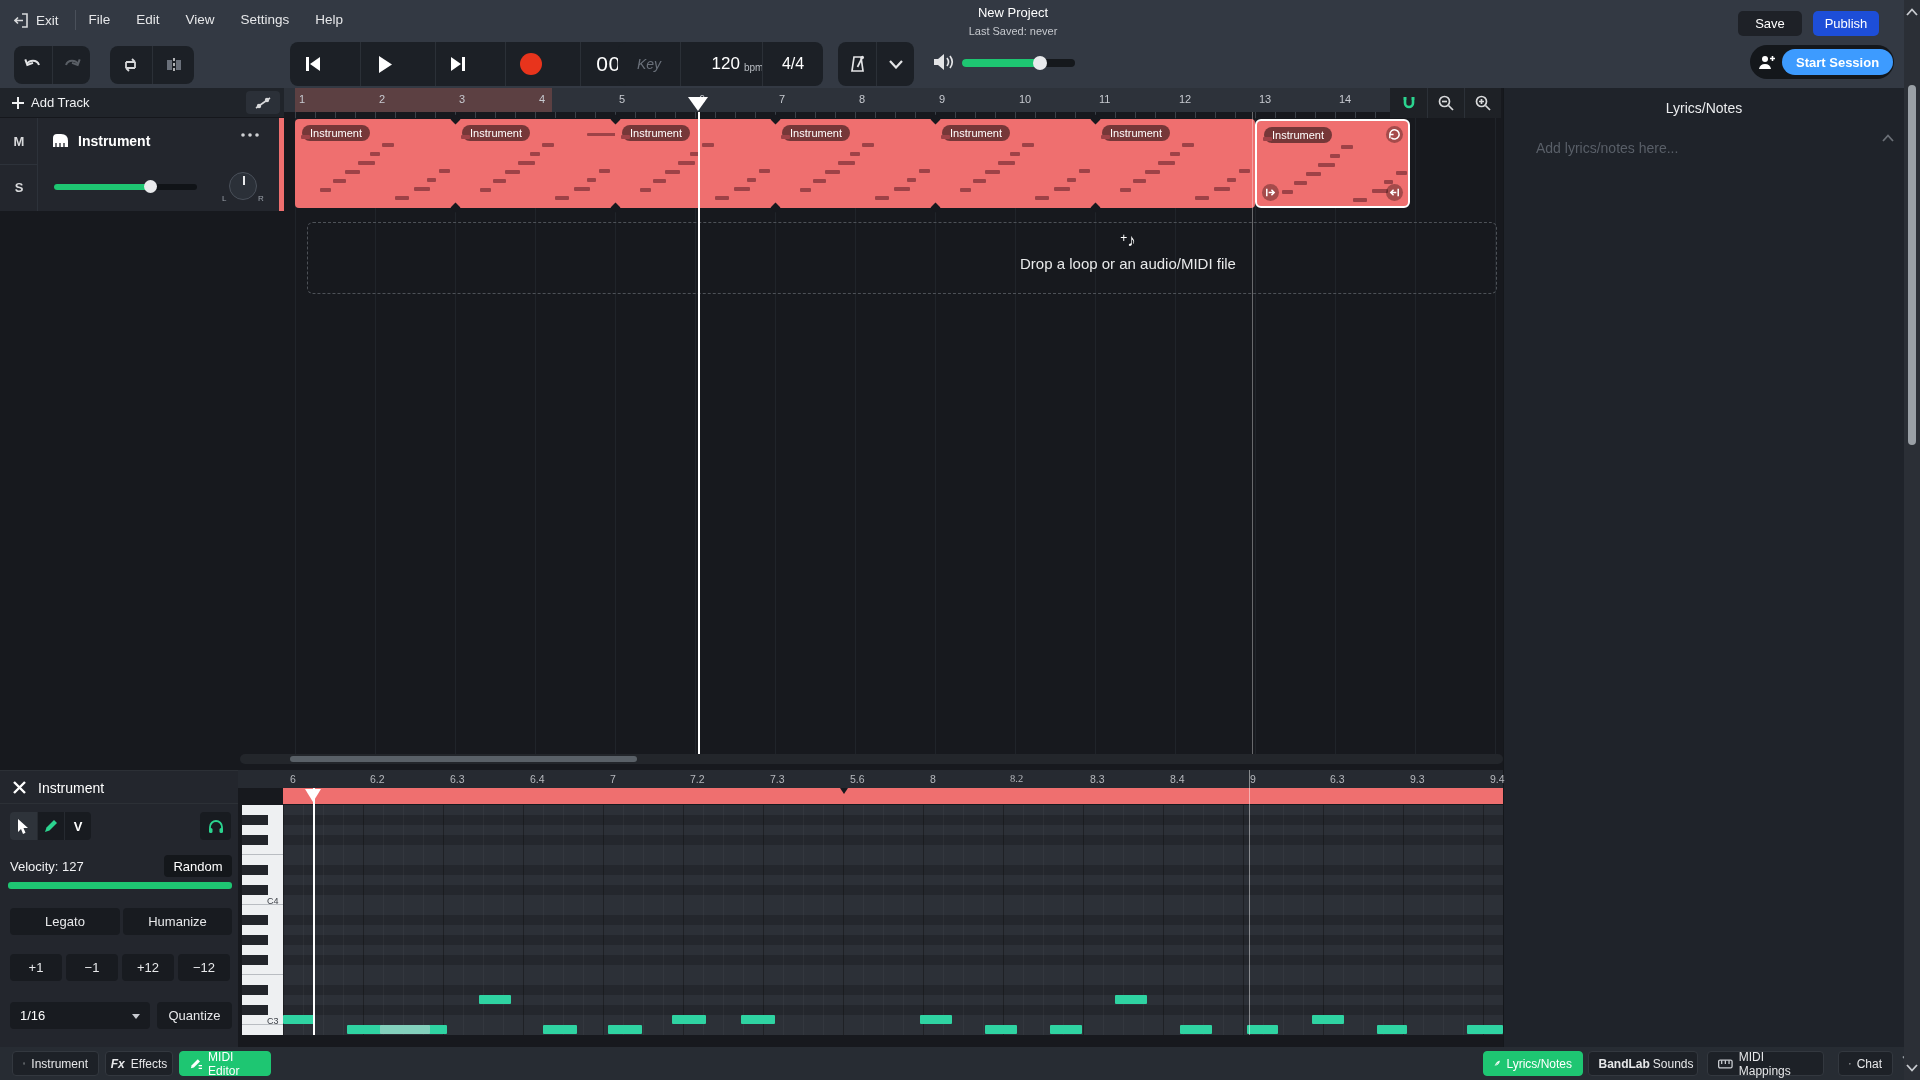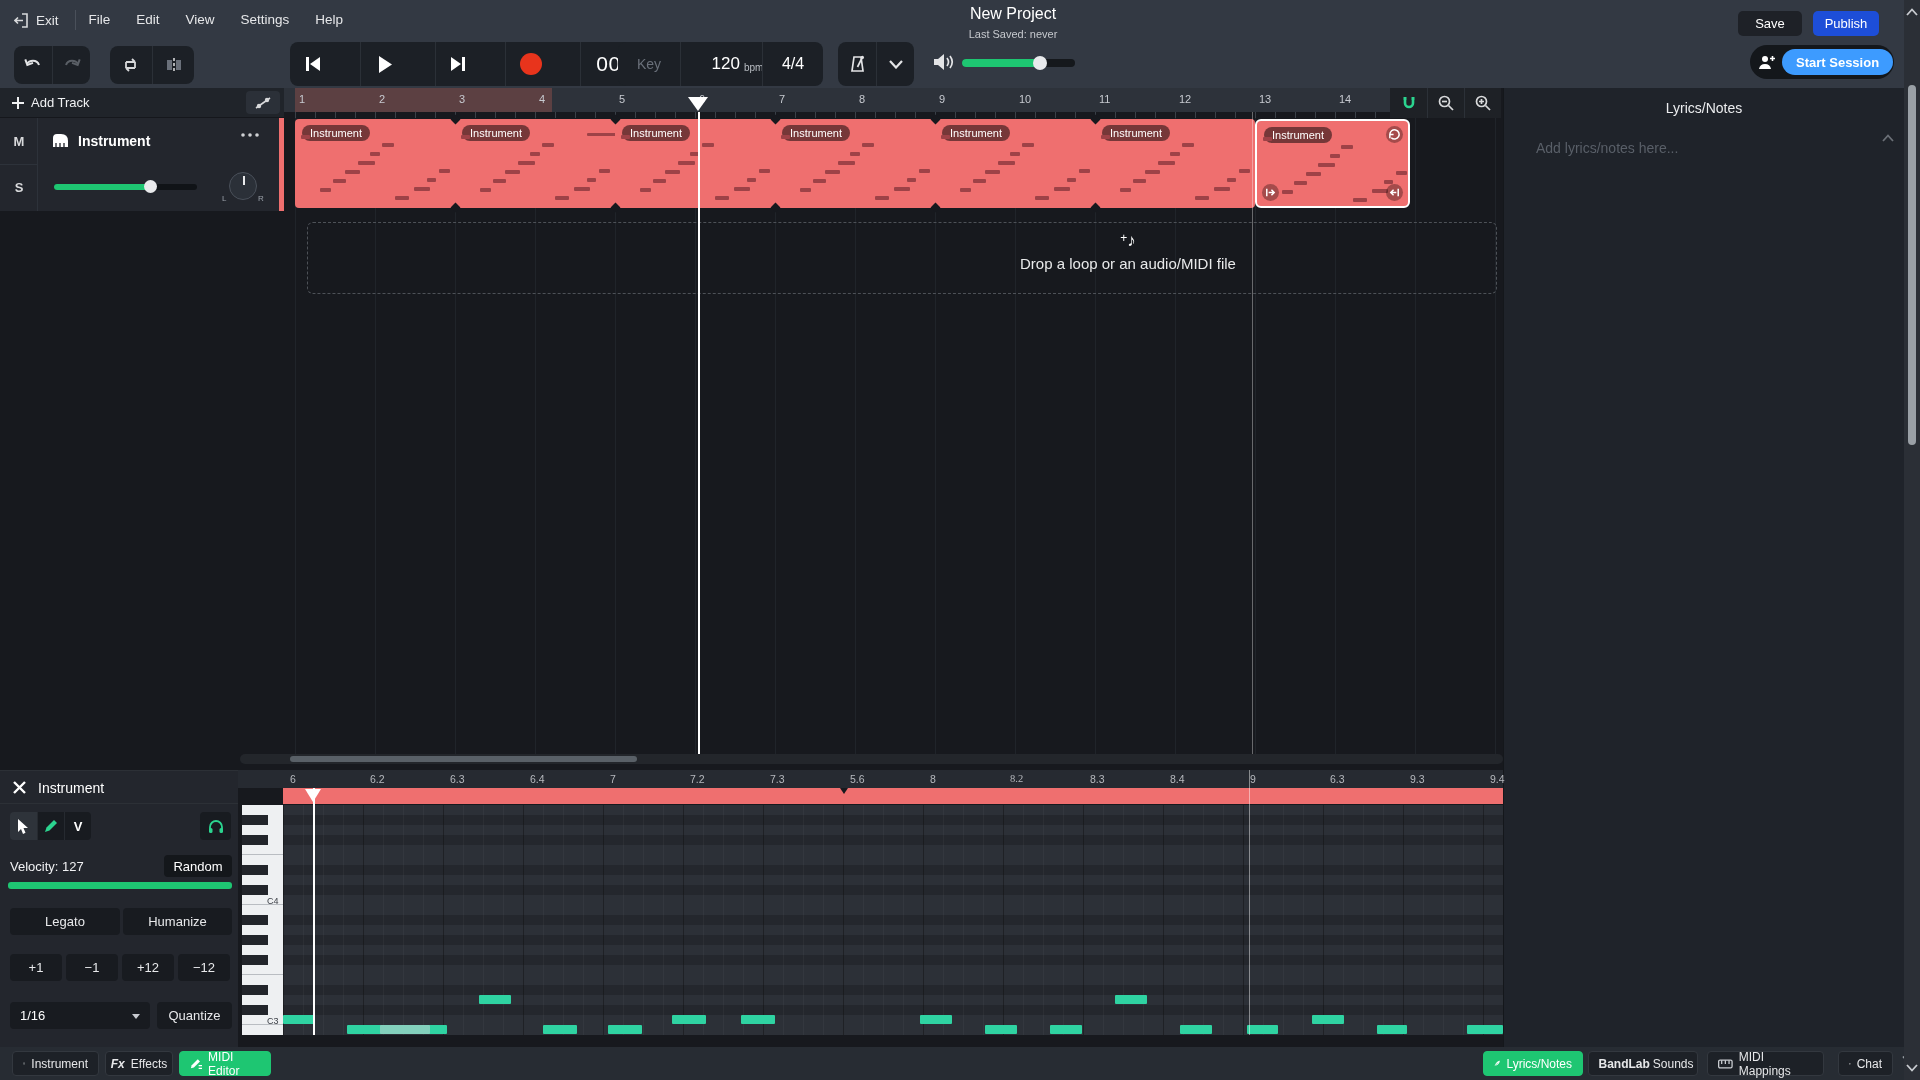--- a/index.html
+++ b/index.html
@@ -10,27 +10,27 @@
   
   .topbar{position:absolute;left:0;top:0;width:1904px;height:88px;background:#333943;}
   .menu-row{position:absolute;left:0;top:0;height:40px;display:flex;align-items:center;}
   .exit-btn{display:flex;align-items:center;gap:7px;margin-left:14px;font-size:13.5px;color:#e6e7e9;cursor:pointer;}
   .menu-divider{width:1px;height:20px;background:#4a505a;margin-left:16px;}
   .menu-item{padding:0 13px;font-size:13.5px;color:#e6e7e9;cursor:pointer;line-height:40px;}
   .tb-group{position:absolute;display:flex;background:#1c2026;border-radius:8px;overflow:hidden;}
   .tb-cell{display:flex;align-items:center;justify-content:center;cursor:pointer;}
   .tb-cell + .tb-cell{border-left:1px solid #2b3037;}
   .time-text{font-size:21px;color:#fff;letter-spacing:0.5px;}
-  .key-dim{color:#6a707a;font-size:14px;}
+  .key-dim{color:#6a707a;font-size:14px;font-style:italic;}
   .bpm-num{font-size:17px;color:#fff;}
   .bpm-unit{font-size:10px;color:#b9bdc3;margin-left:4px;margin-top:6px;}
   .sig{font-size:16px;color:#fff;}
   .rec-dot{width:22px;height:22px;border-radius:50%;}
   .title-block{position:absolute;left:813px;top:5px;width:400px;text-align:center;}
-  .proj-title{font-size:16px;color:#ffffff;}
+  .proj-title{font-size:13px;color:#ffffff;}
   .proj-sub{font-size:11px;color:#c6c9ce;margin-top:5px;}
   .btn{display:flex;align-items:center;justify-content:center;border-radius:5px;font-size:13px;cursor:pointer;}
   .save-btn{position:absolute;left:1738px;top:11px;width:64px;height:25px;background:#1e2127;color:#fff;}
   .publish-btn{position:absolute;left:1813px;top:11px;width:66px;height:25px;color:#fff;}
   .session-pill{position:absolute;left:1750px;top:45px;width:144px;height:34px;background:#14171b;border-radius:17px;display:flex;align-items:center;cursor:pointer;}
   .session-icon{width:26px;height:26px;margin-left:4px;display:flex;align-items:center;justify-content:center;}
   .session-label{height:26px;border-radius:13px;display:flex;align-items:center;justify-content:center;font-weight:bold;font-size:13px;color:#fff;padding:0 14px;margin-left:2px;}
   .vol-slider{position:absolute;left:962px;top:59px;width:113px;height:8px;border-radius:4px;background:#15181c;cursor:pointer;}
   .vol-fill{height:8px;border-radius:4px 0 0 4px;width:78px;}
   .vol-handle{position:absolute;left:71px;top:-3px;width:14px;height:14px;border-radius:50%;background:#e9eaec;}

